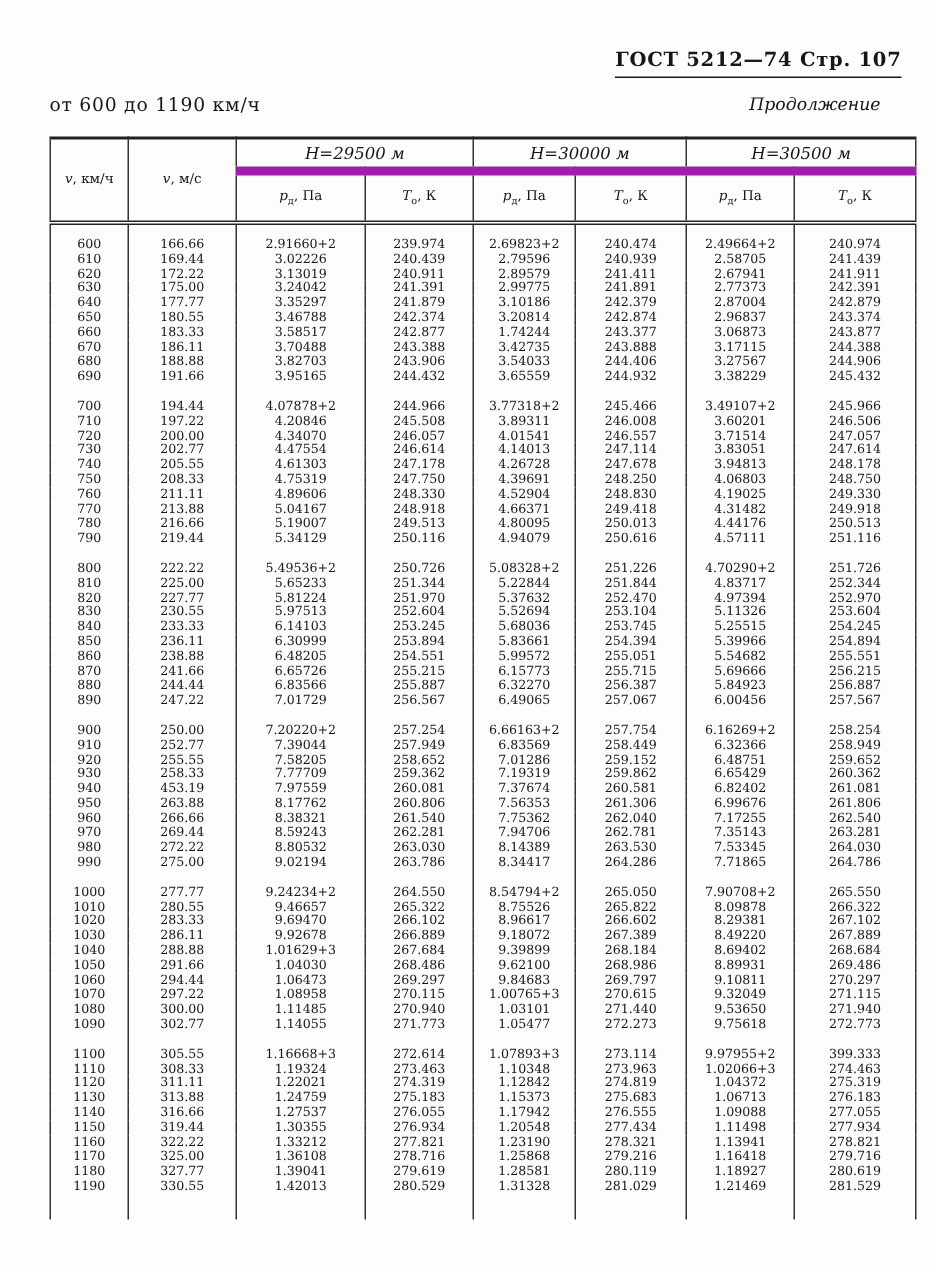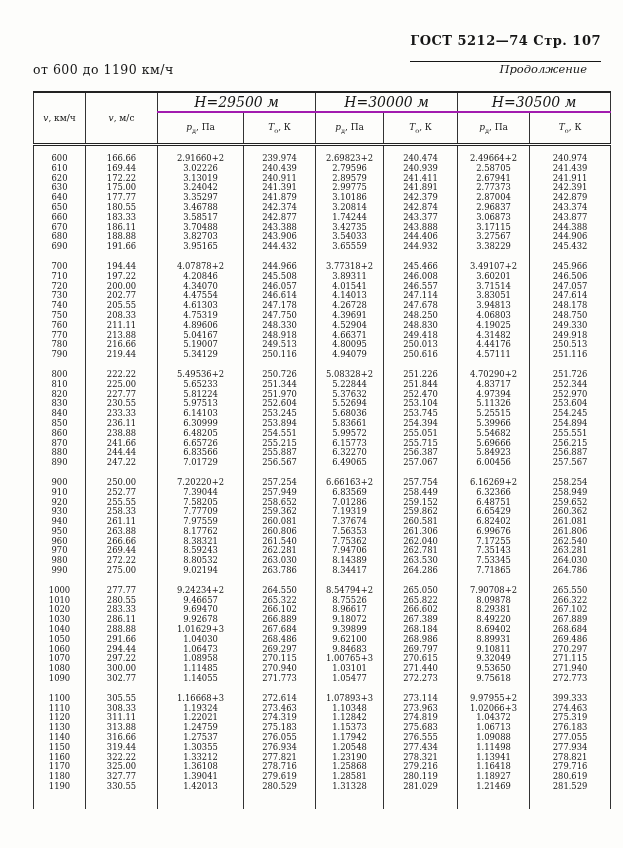--- a/index.html
+++ b/index.html
@@ -18,21 +18,21 @@
     height: 848px;
   }
   .gost-header {
     position: absolute;
     top: 33px;
     right: 22px;
     font-size: 13px;
     font-weight: bold;
     letter-spacing: 0.5px;
     border-bottom: 1.5px solid #161616;
-    padding-bottom: 13px;
+    padding-bottom: 3px;
   }
   .continuation {
     position: absolute;
     top: 62px;
     right: 36px;
     font-size: 11.5px;
     font-style: italic;
   }
   .range-title {
     position: absolute;
@@ -53,22 +53,22 @@
   table.data th, table.data td {
     border-left: 1px solid #333;
     border-right: 1px solid #333;
     padding: 0;
     text-align: center;
     font-weight: normal;
     white-space: nowrap;
     overflow: hidden;
   }
   thead tr.alt-row th.alt {
-    border-bottom: 2px solid #a21caf;
-    font-size: 14px;
+    border-bottom: 6px solid #a21caf;
+    font-size: 11px;
     font-style: italic;
     height: 18px;
     vertical-align: middle;
   }
   thead tr.sub-row th {
     height: 30px;
     font-size: 9px;
     vertical-align: middle;
   }
   thead th.speed {
@@ -521,21 +521,21 @@
           <td>258.33</td>
           <td>7.77709</td>
           <td>259.362</td>
           <td>7.19319</td>
           <td>259.862</td>
           <td>6.65429</td>
           <td>260.362</td>
         </tr>
         <tr>
           <td>940</td>
-          <td>261.11</td>
+          <td>453.19</td>
           <td>7.97559</td>
           <td>260.081</td>
           <td>7.37674</td>
           <td>260.581</td>
           <td>6.82402</td>
           <td>261.081</td>
         </tr>
         <tr>
           <td>950</td>
           <td>263.88</td>

